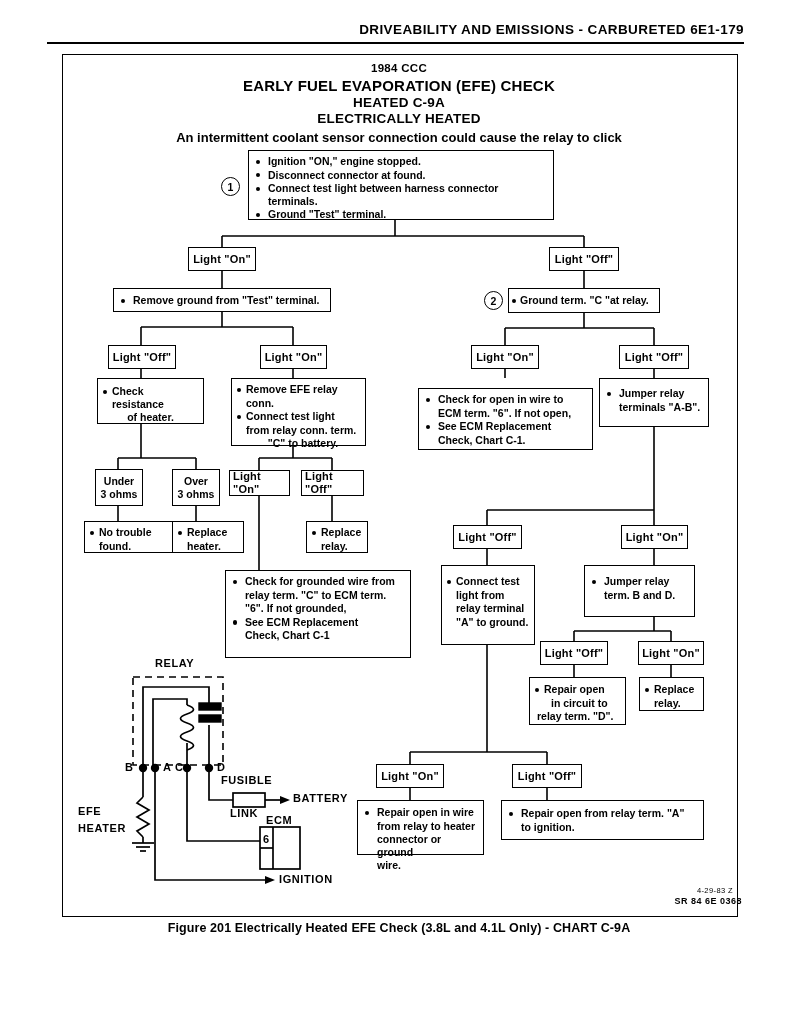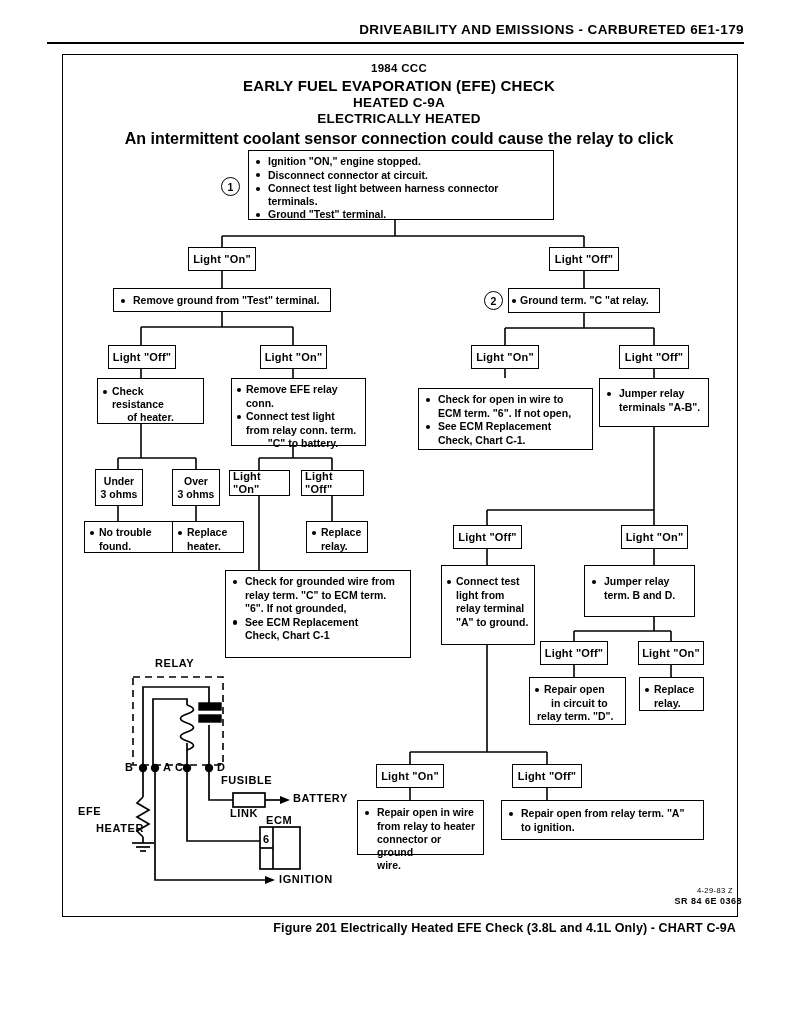--- a/index.html
+++ b/index.html
@@ -30,30 +30,30 @@
     position:absolute; left:62px; top:54px;
     width:674px; height:861px;
     border:1.6px solid #000;
     background:#fff;
   }
 
   
   .caprule{position:absolute;left:62px;top:916px;width:674px;height:1.4px;background:#000;}
   .caption{
     position:absolute; left:62px; top:921px; width:674px;
-    text-align:right; font-size:12.5px; font-weight:bold; letter-spacing:.1px;
+    text-align:center; font-size:12.5px; font-weight:bold; letter-spacing:.1px;
   }
 
   
   .t-line{position:absolute;text-align:center;width:674px;left:62px;white-space:nowrap;}
   .t1{top:62px;font-size:11.5px;font-weight:bold;letter-spacing:.3px;}
   .t2{top:77px;font-size:15px;font-weight:bold;letter-spacing:.2px;}
   .t3{top:95px;font-size:13.5px;font-weight:bold;letter-spacing:.2px;}
   .t4{top:111px;font-size:13.5px;font-weight:bold;letter-spacing:.2px;}
-  .t5{top:130px;font-size:16px;font-weight:bold;letter-spacing:0px;}
+  .t5{top:130px;font-size:13px;font-weight:bold;letter-spacing:0px;}
 
   
   .node{
     position:absolute;
     border:1.6px solid #000;
     background:#fff;
     box-sizing:border-box;
     font-size:10.5px;
     line-height:12.6px;
     font-weight:bold;
@@ -195,21 +195,21 @@
 
       <line x1="547" y1="788" x2="547" y2="800"></line>
     </g>
   </svg>
 
   <div class="stepnum" style="left:221px;top:177px;">1</div>
   <div class="node" style="left:248px;top:150px;width:306px;height:70px;">
     <div class="pad">
       <ul class="bl">
         <li>Ignition "ON," engine stopped.</li>
-        <li>Disconnect connector at circuit.</li>
+        <li>Disconnect connector at found.</li>
         <li>Connect test light between harness connector terminals.</li>
         <li>Ground "Test" terminal.</li>
       </ul>
     </div>
   </div>
 
   <div class="node lbl" style="left:188px;top:247px;width:68px;height:24px;">Light "On"</div>
   <div class="node lbl" style="left:549px;top:247px;width:70px;height:24px;">Light "Off"</div>
 
   <div class="node" style="left:113px;top:288px;width:218px;height:24px;">
@@ -461,21 +461,21 @@
     <div class="sch-t" style="left:50px;top:106px;">B</div>
     <div class="sch-t" style="left:88px;top:106px;">A</div>
     <div class="sch-t" style="left:100px;top:106px;">C</div>
     <div class="sch-t" style="left:142px;top:106px;">D</div>
     <div class="sch-t" style="left:146px;top:119px;">FUSIBLE</div>
     <div class="sch-t" style="left:155px;top:152px;">LINK</div>
     <div class="sch-t" style="left:218px;top:137px;">BATTERY</div>
     <div class="sch-t" style="left:191px;top:159px;">ECM</div>
     <div class="sch-t" style="left:188px;top:178px;">6</div>
     <div class="sch-t" style="left:3px;top:150px;">EFE</div>
-    <div class="sch-t" style="left:21px;top:167px;">HEATER</div>
+    <div class="sch-t" style="left:3px;top:167px;">HEATER</div>
     <div class="sch-t" style="left:204px;top:218px;">IGNITION</div>
   </div>
 
   <div class="code1">4-29-83 Z</div>
   <div class="code2">SR 84 6E 0368</div>
 
   <div class="caprule"></div>
   <div class="caption">Figure 201 Electrically Heated EFE Check (3.8L and 4.1L Only) - CHART C-9A</div>
 
 </div>

